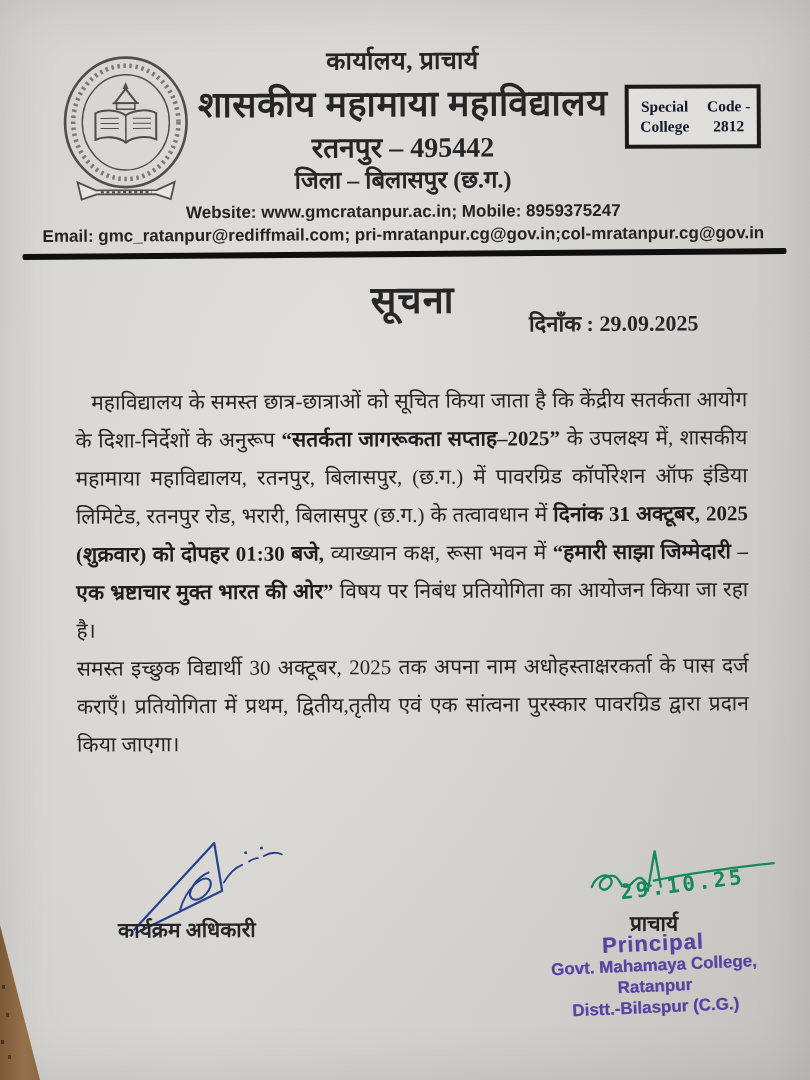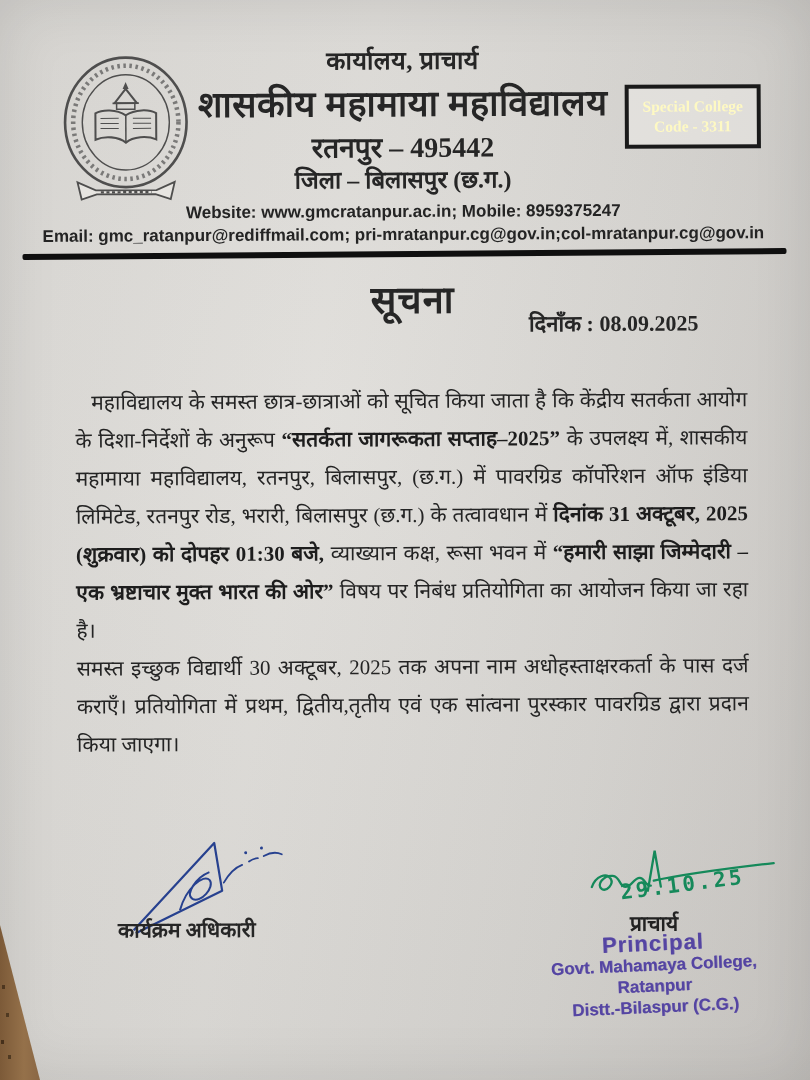--- a/index.html
+++ b/index.html
@@ -31,23 +31,23 @@
   
   .seal{position:absolute;left:52px;top:46px;width:152px;height:164px;opacity:.88;}
   .hdr{position:absolute;left:150px;width:510px;text-align:center;}
   .office-line{top:42px;font-size:25px;font-weight:600;letter-spacing:.5px;}
   .college-name{top:78px;font-size:36px;font-weight:700;letter-spacing:.5px;}
   .city-pin{top:127px;font-size:28px;font-weight:700;}
   .district{top:162px;font-size:24px;font-weight:600;}
   .code-box{
     position:absolute;left:627px;top:86px;width:128px;height:56px;
     border:4px solid #1a1a1a;background:rgba(240,238,234,0.5);
-    display:flex;flex-direction:column;justify-content:center;align-items:center;
+    display:flex;flex-direction:row;justify-content:center;align-items:center;
     font-family:"Liberation Serif","DejaVu Serif",serif;font-weight:700;font-size:15.5px;
-    line-height:20px;color:#fef9c3;text-align:center;
+    line-height:20px;color:#0f172a;text-align:center;
   }
   .contact{position:absolute;left:40px;width:730px;text-align:center;
     font-family:"Liberation Sans","DejaVu Sans",sans-serif;font-weight:700;color:#242424;}
   .website-line{top:202px;font-size:17px;}
   .email-line{top:225px;font-size:17px;}
   .divider{position:absolute;left:24px;top:251px;width:764px;height:6px;background:#0f0f0f;
     transform:rotate(-0.15deg);border-radius:2px;}
 
   
   .notice-title{position:absolute;left:372px;top:272px;font-size:38px;font-weight:700;letter-spacing:1px;}
@@ -101,30 +101,30 @@
       <path d="M50,143 h50" stroke="#3c3c3c" stroke-width="2.2" stroke-dasharray="3 2.5"></path>
     </svg>
 
     <div class="hdr office-line abs">कार्यालय, प्राचार्य</div>
     <div class="hdr college-name abs">शासकीय महामाया महाविद्यालय</div>
     <div class="hdr city-pin abs">रतनपुर – 495442</div>
     <div class="hdr district abs">जिला – बिलासपुर (छ.ग.)</div>
 
     <div class="code-box">
       <span>Special College</span>
-      <span>Code - 3311</span>
+      <span>Code - 2812</span>
     </div>
 
     <div class="contact website-line abs">Website: www.gmcratanpur.ac.in; Mobile: 8959375247</div>
     <div class="contact email-line abs">Email: gmc_ratanpur@rediffmail.com; pri-mratanpur.cg@gov.in;col-mratanpur.cg@gov.in</div>
 
     <div class="divider"></div>
 
     <div class="notice-title">सूचना</div>
-    <div class="notice-date">दिनाँक : 08.09.2025</div>
+    <div class="notice-date">दिनाँक : 29.09.2025</div>
 
     <div class="body-text">
       <p class="p1"><span>महाविद्यालय के समस्त छात्र-छात्राओं को सूचित किया जाता है कि केंद्रीय सतर्कता आयोग के दिशा-निर्देशों के अनुरूप </span><b>“सतर्कता जागरूकता सप्ताह–2025”</b><span> के उपलक्ष्य में, शासकीय महामाया महाविद्यालय, रतनपुर, बिलासपुर, (छ.ग.) में पावरग्रिड कॉर्पोरेशन ऑफ इंडिया लिमिटेड, रतनपुर रोड, भरारी, बिलासपुर (छ.ग.)  के तत्वावधान में </span><b>दिनांक 31 अक्टूबर, 2025 (शुक्रवार) को दोपहर 01:30 बजे,</b><span> व्याख्यान कक्ष, रूसा भवन में </span><b>“हमारी साझा जिम्मेदारी – एक भ्रष्टाचार मुक्त भारत की ओर”</b><span> विषय  पर निबंध प्रतियोगिता का आयोजन किया जा रहा है।</span></p>
       <p class="p2"><span>समस्त इच्छुक विद्यार्थी 30 अक्टूबर, 2025 तक अपना नाम अधोहस्ताक्षरकर्ता के पास दर्ज कराएँ।  प्रतियोगिता में प्रथम, द्वितीय,तृतीय एवं एक सांत्वना पुरस्कार  पावरग्रिड द्वारा प्रदान किया जाएगा।</span></p>
     </div>
 
     <svg class="sig-left-ink" viewBox="0 0 180 110">
       <path d="M8,100 L92,16 L98,64 L10,103" fill="none" stroke="#27418f" stroke-width="2.2" stroke-linejoin="round"></path>
       <path d="M55,82 C62,60 80,46 86,53 C91,60 76,76 68,71 C61,66 72,50 86,45" fill="none" stroke="#27418f" stroke-width="2"></path>
       <path d="M100,56 C107,45 113,41 119,39 M126,36 c3,-2 6,-3 9,-3 M141,31 c6,-3 12,-4 18,-1" fill="none" stroke="#27418f" stroke-width="1.8" stroke-linecap="round"></path>

